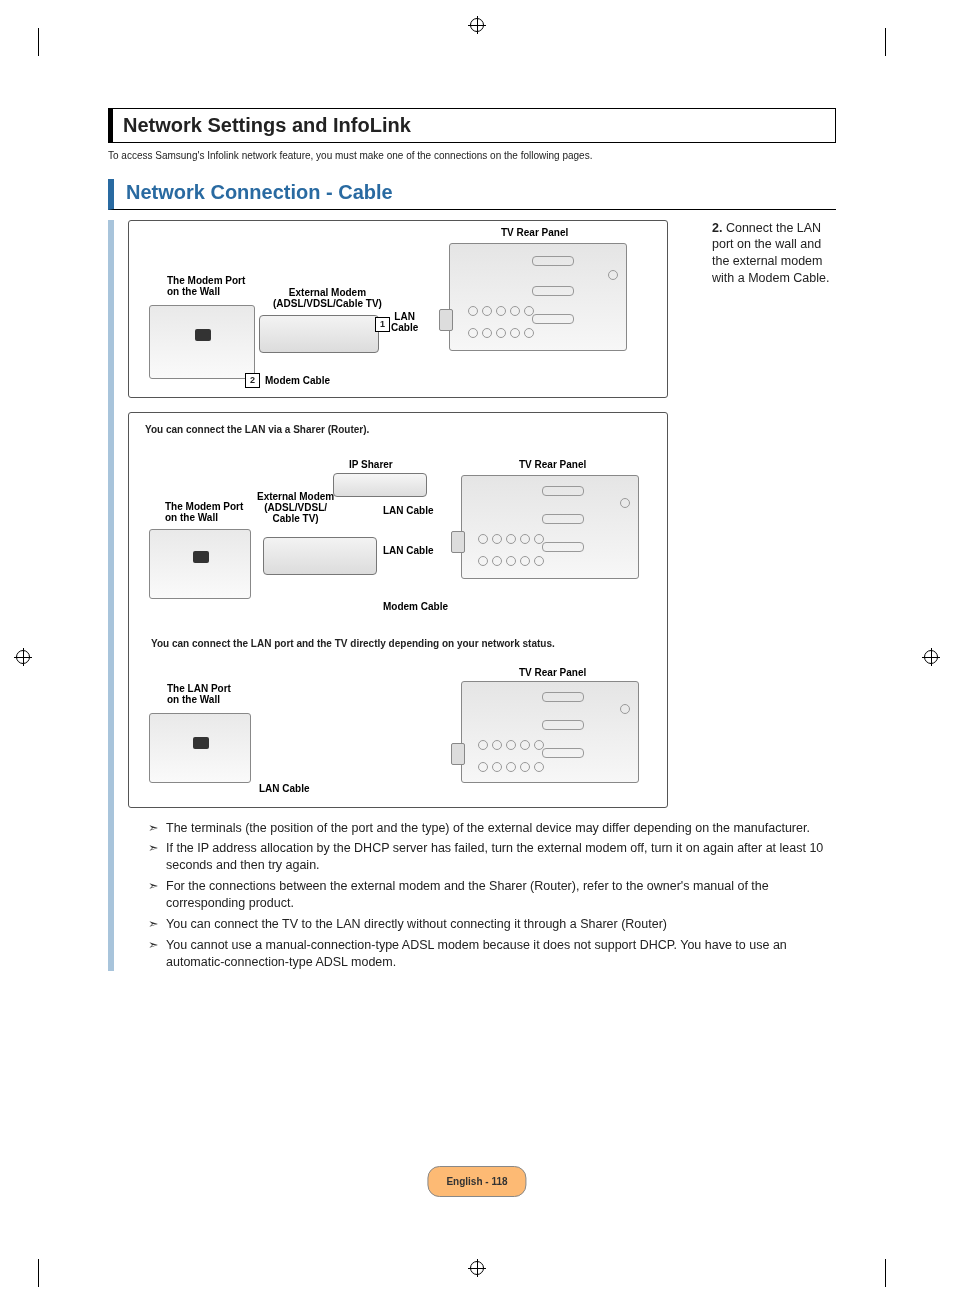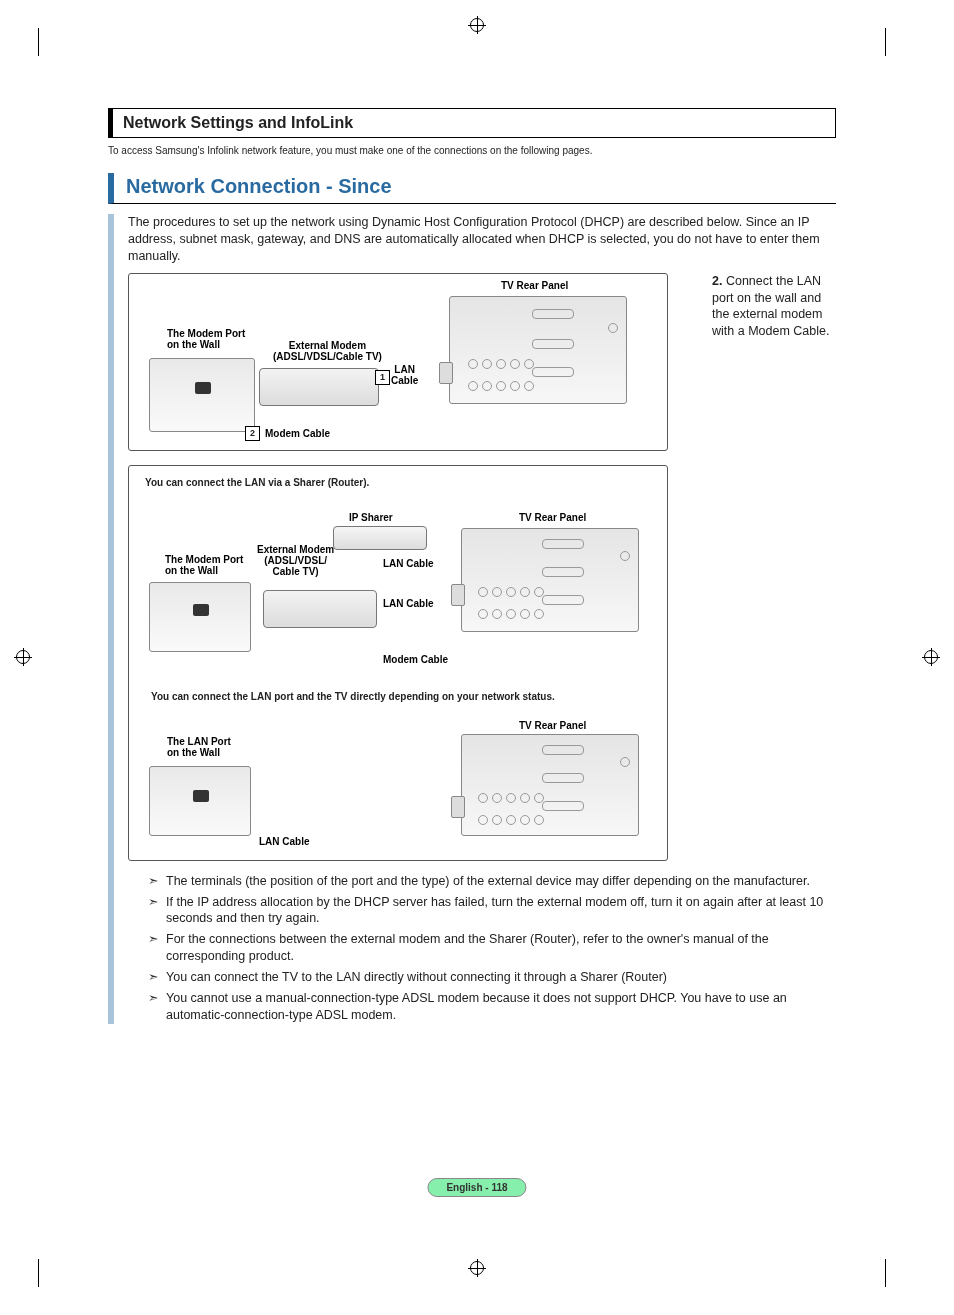--- a/index.html
+++ b/index.html
@@ -9,21 +9,21 @@
   .mk-t1{top:28px;left:38px;width:1px;height:28px}
   .mk-t3{top:28px;right:68px;width:1px;height:28px}
   .mk-b1{bottom:28px;left:38px;width:1px;height:28px}.mk-b3{bottom:28px;right:68px;width:1px;height:28px}
   .reg{position:absolute;width:18px;height:18px}
   .reg::before{content:"";position:absolute;left:0;right:0;top:50%;border-top:1px solid #000}
   .reg::after{content:"";position:absolute;top:0;bottom:0;left:50%;border-left:1px solid #000}
   .reg .c{position:absolute;top:2px;left:2px;right:2px;bottom:2px;border:1px solid #000;border-radius:50%}
   .reg-t{top:16px;left:468px}.reg-l{top:648px;left:14px}.reg-r{top:648px;right:14px}.reg-b{bottom:38px;left:468px}
   .content{position:absolute;top:108px;left:108px;right:118px}
   .titlebar{border:1px solid #000;border-left:5px solid #000;padding:3px 10px;margin-bottom:6px}
-  .titlebar h1{margin:0;font-size:16px;font-weight:bold;font-family:Arial,Helvetica,sans-serif}
+  .titlebar h1{margin:0;font-size:20px;font-weight:bold;font-family:Arial,Helvetica,sans-serif}
   .intro{font-size:10px;margin:4px 0 16px 0}
   .subhead{border-bottom:1px solid #000;border-left:6px solid #296aa1;padding:0 0 3px 12px;margin:0 0 10px 0}
   .subhead h2{margin:0;font-size:20px;font-weight:bold;color:#296aa1}
   .body-left-accent{border-left:6px solid #a8c4db;margin-left:0;padding-left:14px}
   .subsub{font-weight:bold;text-decoration:underline;color:#000;font-size:13px;margin:4px 0 8px 0}
   .para{font-size:12.5px;margin:0 0 8px 0}
   .row{display:flex;align-items:flex-start;gap:22px}
   .diagram{width:540px;border:1px solid #555;border-radius:3px;padding:10px 10px;box-sizing:border-box}
   .diagram.tall{height:178px}
   .diagram2{height:396px}
@@ -38,21 +38,21 @@
   .modem{position:absolute;border:1px solid #777;border-radius:4px;background:linear-gradient(180deg,#f3f3f3,#dcdcdc)}
   .sharer{position:absolute;border:1px solid #777;border-radius:4px;background:linear-gradient(180deg,#f6f6f6,#ddd)}
   .tvpanel{position:absolute;border:1px solid #888;background:linear-gradient(180deg,#e5e5e5,#f7f7f7);border-radius:3px}
   .tvport{position:absolute;width:12px;height:20px;background:#ddd;border:1px solid #888;border-radius:2px}
   .stepbox{position:absolute;width:13px;height:13px;border:1px solid #000;font-size:9px;font-weight:bold;text-align:center;line-height:13px;background:#fff}
   .caption{font-size:10px;font-weight:bold;text-align:left;margin:0 0 4px 6px}
   .notes{margin:12px 0 0 20px;font-size:12.5px}
   .notes .note{display:flex;margin:0 0 4px 0}
   .notes .arrow{flex:0 0 18px;font-weight:normal;color:#333}
   .notes .txt{flex:1}
-  .pagepill{position:absolute;left:50%;bottom:118px;transform:translateX(-50%);border:1px solid #888;border-radius:12px;padding:2px 18px;font-size:10px;font-weight:bold;color:#333;background:#86efac}
+  .pagepill{position:absolute;left:50%;bottom:118px;transform:translateX(-50%);border:1px solid #888;border-radius:12px;padding:8px 18px;font-size:10px;font-weight:bold;color:#333;background:#fdba74}
   .footer{position:absolute;left:50px;right:50px;bottom:52px;display:flex;justify-content:space-between;font-size:10px;color:#444}
   
   .dots{position:absolute;display:flex;gap:4px}
   .dot{width:8px;height:8px;border:1px solid #999;border-radius:50%}
   .slot{position:absolute;width:40px;height:8px;border:1px solid #999;border-radius:4px}
 </style>
 </head>
 <body>
 
 <div class="page">
@@ -75,25 +75,24 @@
     </div>
 
   <div class="content">
 
     <div class="titlebar">
       <h1>Network Settings and InfoLink</h1>
     </div>
     <p class="intro">To access Samsung's Infolink network feature, you must make one of the connections on the following pages.</p>
 
     <div class="subhead">
-      <h2>Network Connection - Since</h2>
+      <h2>Network Connection - Cable</h2>
     </div>
 
     <div class="body-left-accent">
-      <p class="para">The procedures to set up the network using Dynamic Host Configuration Protocol (DHCP) are described below. Since an IP address, subnet mask, gateway, and DNS are automatically allocated when DHCP is selected, you do not have to enter them manually.</p>
 
       <div class="row">
 
         <div class="diagram tall">
           <div class="dg-inner">
             <span class="lbl" style="top:-4px;left:362px">TV Rear Panel</span>
             <div class="tvpanel" style="top:12px;left:310px;width:176px;height:106px">
               <div class="slot" style="top:12px;left:82px"></div>
                 <div class="slot" style="top:42px;left:82px"></div>
                 <div class="slot" style="top:70px;left:82px"></div>

